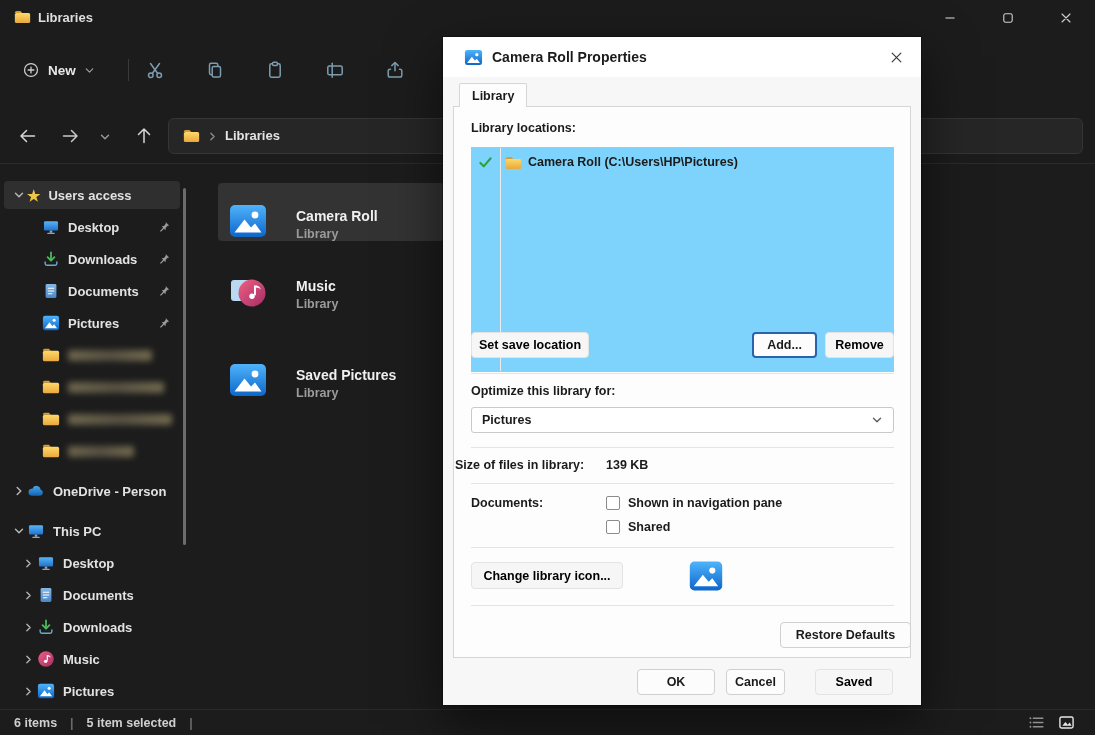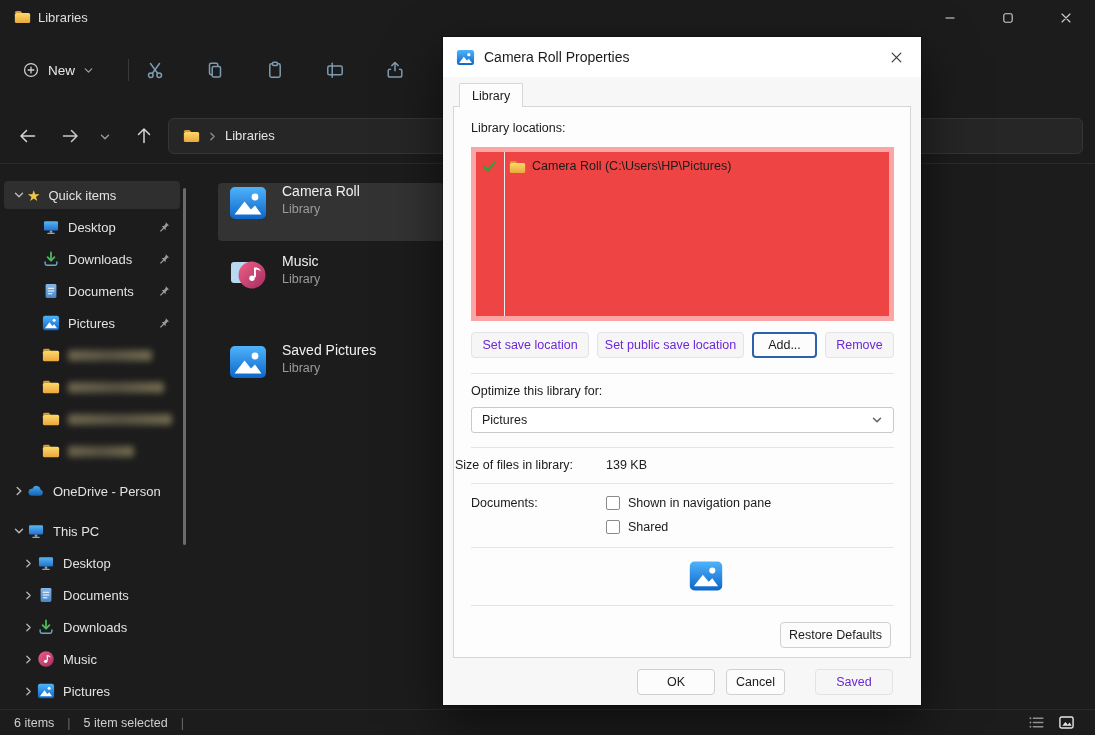--- a/index.html
+++ b/index.html
@@ -1,18 +1,18 @@
 <!DOCTYPE html>
 <html><head>
 <meta charset="utf-8">
 <style>
   * { margin:0; padding:0; box-sizing:border-box; }
   html,body { background:#000; }
   body { font-family:"Liberation Sans", sans-serif; }
-  .screen { position:relative; width:1095px; height:735px; background:#1c1c1c; overflow:hidden; color:#e6e6e6; }
+  .screen { position:relative; width:1095px; height:735px; background:#1c1c1c; overflow:hidden; color:#e6e6e6;font-weight:bold; }
   .abs { position:absolute; }
 
   
   .win-btn { position:absolute; top:0; width:46px; height:36px; display:flex; align-items:center; justify-content:center; color:#cfcfcf; }
   .newbtn { display:flex; align-items:center; gap:8px; padding:0 10px; height:32px; border-radius:5px; color:#e8e8e8; font-size:13.5px; }
   .tool-ic { position:absolute; width:20px; height:20px; color:#7e9cb0; }
   .vdiv { position:absolute; width:1px; background:#3a3a3a; }
 
   
   .addrbar { position:absolute; left:168px; top:118px; width:915px; height:36px; background:#262626; border:1px solid #353535; border-radius:6px; }
@@ -26,44 +26,44 @@
   .chev { width:17px; height:12px; display:flex; align-items:center; justify-content:center; color:#b9b9b9; flex:none; }
   .sicon { width:18px; height:18px; margin-right:8px; flex:none; }
   .sicon svg { width:100%; height:100%; display:block; }
   .slabel { white-space:nowrap; overflow:hidden; }
   .pin { position:absolute; right:9px; top:7px; width:14px; height:14px; color:#9a9a9a; }
   .star { font-size:15px; color:#f0c64a; margin-right:8px; line-height:1; }
   .blur-label { height:11px; border-radius:3px; background:linear-gradient(90deg,#8a7f5e,#6a6350,#90855f); filter:blur(3px); opacity:.75; }
   .sscroll { position:absolute; left:183px; top:188px; width:3px; height:357px; background:#6b6b6b; border-radius:2px; }
 
   
-  .frow { position:absolute; left:218px; width:226px; height:58px; display:flex; align-items:flex-start; gap:14px; padding-left:10px; border-radius:4px; }
+  .frow { position:absolute; left:218px; width:226px; height:58px; display:flex; align-items:flex-end; gap:28px; padding-left:10px; border-radius:4px; }
   .frow.selected { background:#333333; }
   .icon40 { width:40px; height:40px; flex:none; }
   .fname { font-size:14px; color:#f0f0f0; }
   .ftype { font-size:12.5px; color:#9b9b9b; margin-top:3px; }
 
   
   .statusbar { position:absolute; left:0; bottom:0; width:1095px; height:26px; display:flex; align-items:center; padding-left:14px; gap:13px; font-size:12.5px; color:#cfcfcf; background:#1c1c1c; border-top:1px solid #2a2a2a; }
   .ssep { color:#6a6a6a; }
   .status-ic { position:absolute; width:17px; height:17px; top:4px; }
 
   
   .dialog { position:absolute; left:443px; top:37px; width:478px; height:668px; background:#f7f7f7; color:#1b1b1b; font-size:12.5px; box-shadow:0 18px 50px rgba(0,0,0,.55), 0 0 0 1px rgba(0,0,0,.28); z-index:10; }
-  .dlg-titlebar { position:absolute; left:0; top:0; width:100%; height:40px; background:#fff; display:flex; align-items:center; padding-left:13px; gap:9px; }
+  .dlg-titlebar { position:absolute; left:0; top:0; width:100%; height:40px; background:#fff; display:flex; align-items:center; padding-left:21px; gap:9px; }
   .dlg-title { font-size:14px; color:#1b1b1b; }
   .dlg-close { position:absolute; right:5px; top:3px; width:40px; height:34px; display:flex; align-items:center; justify-content:center; color:#3a3a3a; border-radius:4px; }
   .tab { position:absolute; left:16px; top:46px; height:24px; padding:0 12px; background:#fdfdfd; border:1px solid #d6d6d6; border-bottom:none; border-radius:2px 2px 0 0; display:flex; align-items:center; z-index:2; }
   .page { position:absolute; left:10px; top:69px; width:458px; height:552px; background:#fdfdfd; border:1px solid #d6d6d6; }
   .lbl { position:absolute; color:#1b1b1b; }
   .hr { position:absolute; left:17px; width:423px; height:1px; background:#e4e4e4; }
-  .listbox { position:absolute; left:17px; top:40px; width:423px; height:174px; background:#ef4444; border:5px solid #fca5a5; }
+  .listbox { position:absolute; left:17px; top:40px; width:423px; height:225px; background:#7dd3fc; border:1px solid #fca5a5; }
   .lb-sep { position:absolute; left:28px; top:0; bottom:0; width:1px; background:#ececec; }
   .btn { position:absolute; display:flex; align-items:center; justify-content:center; font-size:12.5px; background:#fcfcfc; border:1px solid #d0d0d0; border-radius:4px; color:#1b1b1b; }
-  .btn.disabled { background:#f6f6f6; border-color:#e3e3e3; color:#6d28d9; }
+  .btn.disabled { background:#f6f6f6; border-color:#e3e3e3; color:#000000; }
   .btn.focus { border:2px solid #2a62ad; }
   .combo { position:absolute; left:17px; top:300px; width:423px; height:26px; background:#fff; border:1px solid #c9c9c9; border-radius:3px; display:flex; align-items:center; justify-content:space-between; padding:0 10px; }
   .cb { position:absolute; width:14px; height:14px; background:#fff; border:1px solid #8b8b8b; border-radius:2px; }
 </style>
 </head>
 <body>
 
 <svg width="0" height="0" style="position:absolute">
   <defs>
     <linearGradient id="gfold" x1="0" y1="0" x2="0" y2="1">
@@ -268,21 +268,21 @@
   <div class="abs" style="left:0;top:163px;width:1095px;height:1px;background:#2b2b2b"></div>
 
   <div>
     <div class="srow hl ind-hdr" style="top:181px">
       <span class="chev">
           <svg width="12" height="12">
             <use href="#sym-chev-d"></use>
           </svg>
         </span>
       <span class="star">★</span>
-      <span class="slabel">Quick items</span>
+      <span class="slabel">Users access</span>
     </div>
 
     <div class="srow ind1" style="top:213px">
       <span class="sicon">
           <svg>
             <use href="#sym-monitor"></use>
           </svg>
         </span>
       <span class="slabel">Desktop</span>
       <svg class="pin">
@@ -527,23 +527,20 @@
           </svg>
         <svg class="abs" style="left:33px;top:8px" width="17" height="14">
             <use href="#sym-folder"></use>
           </svg>
         <span class="abs" style="left:56px;top:7px">Camera Roll (C:\Users\HP\Pictures)</span>
       </div>
 
       <div class="btn disabled" style="left:17px;top:225px;width:118px;height:26px">
           <span>Set save location</span>
         </div>
-      <div class="btn disabled" style="left:143px;top:225px;width:147px;height:26px">
-          <span>Set public save location</span>
-        </div>
       <div class="btn focus" style="left:298px;top:225px;width:65px;height:26px">
           <span>Add...</span>
         </div>
       <div class="btn disabled" style="left:371px;top:225px;width:69px;height:26px">
           <span>Remove</span>
         </div>
 
       <div class="hr" style="top:266px"></div>
       <span class="lbl" style="left:17px;top:277px">Optimize this library for:</span>
 
@@ -559,26 +556,29 @@
       <span class="lbl" style="left:152px;top:351px">139 KB</span>
 
       <div class="hr" style="top:376px"></div>
       <span class="lbl" style="left:17px;top:389px">Documents:</span>
       <div class="cb" style="left:152px;top:389px"></div>
       <span class="lbl" style="left:174px;top:389px">Shown in navigation pane</span>
       <div class="cb" style="left:152px;top:413px"></div>
       <span class="lbl" style="left:174px;top:413px">Shared</span>
 
       <div class="hr" style="top:440px"></div>
+      <div class="btn disabled" style="left:17px;top:455px;width:152px;height:27px">
+          <span>Change library icon...</span>
+        </div>
       <svg class="abs" style="left:234px;top:451px" width="36" height="36">
           <use href="#sym-pictures"></use>
         </svg>
 
       <div class="hr" style="top:498px"></div>
-      <div class="btn" style="left:326px;top:515px;width:111px;height:26px">
+      <div class="btn" style="left:326px;top:515px;width:131px;height:26px">
           <span>Restore Defaults</span>
         </div>
     </div>
 
     <div class="btn" style="left:194px;top:632px;width:78px;height:26px">
         <span>OK</span>
       </div>
     <div class="btn" style="left:283px;top:632px;width:59px;height:26px">
         <span>Cancel</span>
       </div>

